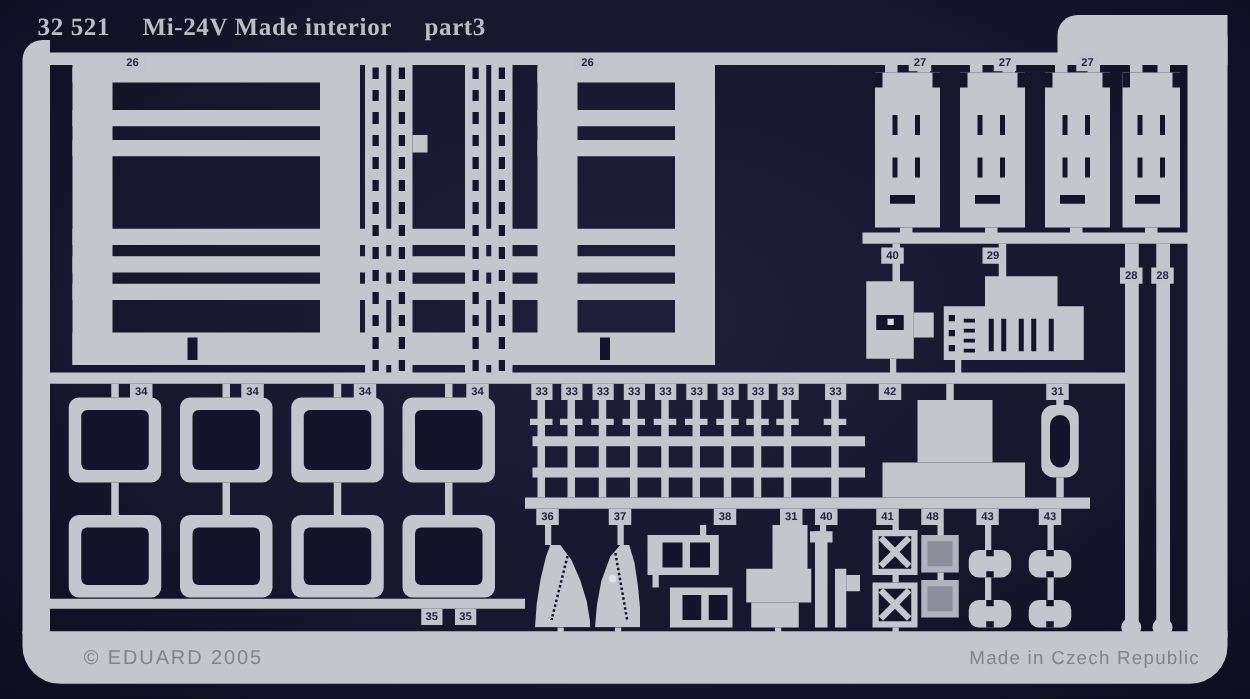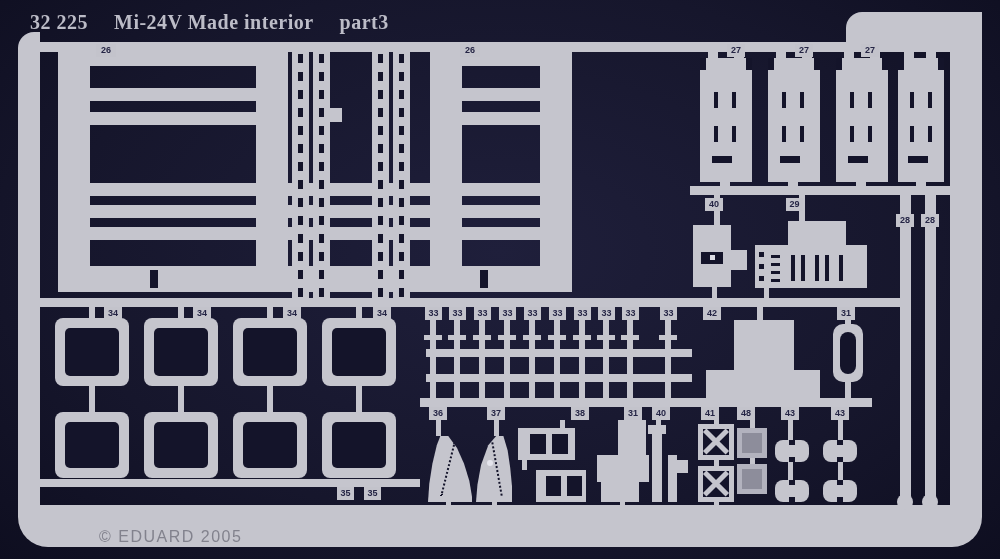--- a/index.html
+++ b/index.html
@@ -12,22 +12,22 @@
   .h{position:absolute;background:#14142a;}
   .dot{border-radius:50%;}
   .tag{position:absolute;z-index:6;background:#c3c3cb;color:#252545;
     font:bold 9px/13px "Liberation Sans",sans-serif;text-align:center;}
   .dash{position:absolute;left:6px;top:2px;width:5px;height:97%;
     background:repeating-linear-gradient(to bottom,#14142a 0 9px,rgba(0,0,0,0) 9px 18px);}
   .title-row{position:absolute;left:30px;top:11px;display:flex;gap:26px;
     font:bold 20px "Liberation Serif",serif;color:#bcbcc7;letter-spacing:.5px;z-index:7;}
   .brand{position:absolute;left:868px;top:15px;width:102px;text-align:center;z-index:7;
     font:bold 25px "Liberation Serif",serif;color:#20203e;letter-spacing:1px;}
-  .foot-left{position:absolute;left:67px;top:23px;font:16px "Liberation Sans",sans-serif;
-    color:#82828d;letter-spacing:1.5px;margin-left:32px;}
+  .foot-left{position:absolute;left:67px;top:13px;font:16px "Liberation Sans",sans-serif;
+    color:#82828d;letter-spacing:1.5px;}
   .foot-right{position:absolute;right:40px;top:13px;font:15px "Liberation Sans",sans-serif;
     color:#83838e;letter-spacing:1px;}
 </style>
 </head>
 <body>
 
 <div class="sheet">
 
   <div class="layer">
     <div class="m" style="left:18px;top:32px;width:22px;height:478px;border-radius:16px 0 0 4px;"></div>
@@ -35,26 +35,27 @@
     <div class="m" style="left:18px;top:505px;width:964px;height:42px;border-radius:0 0 30px 30px;"></div>
     <div class="m" style="left:28px;top:42px;width:922px;height:10px;"></div>
     <div class="m" style="left:846px;top:12px;width:136px;height:40px;border-radius:16px 18px 0 0;"></div>
     <div class="m" style="left:690px;top:186px;width:266px;height:9px;"></div>
     <div class="m" style="left:40px;top:298px;width:870px;height:9px;"></div>
     <div class="m" style="left:420px;top:398px;width:452px;height:9px;"></div>
     <div class="m" style="left:40px;top:479px;width:380px;height:8px;"></div>
   </div>
 
   <div class="title-row">
-    <span>32 225</span>
+    <span>32 521</span>
     <span>Mi-24V Made interior</span>
     <span>part3</span>
   </div>
   <div class="layer" style="top:505px;height:42px;">
     <div class="foot-left">© EDUARD 2005</div>
+    <div class="foot-right">Made in Czech Republic</div>
   </div>
 
   <div class="layer">
     <div class="m" style="left:58px;top:54px;width:32px;height:238px;"></div>
     <div class="m" style="left:256px;top:54px;width:32px;height:238px;"></div>
     <div class="m" style="left:430px;top:54px;width:32px;height:238px;"></div>
     <div class="m" style="left:540px;top:54px;width:32px;height:238px;"></div>
     <div class="m" style="left:58px;top:52px;width:230px;height:14px;"></div>
     <div class="m" style="left:430px;top:52px;width:142px;height:14px;"></div>
     <div class="m" style="left:58px;top:88px;width:230px;height:13px;"></div>

